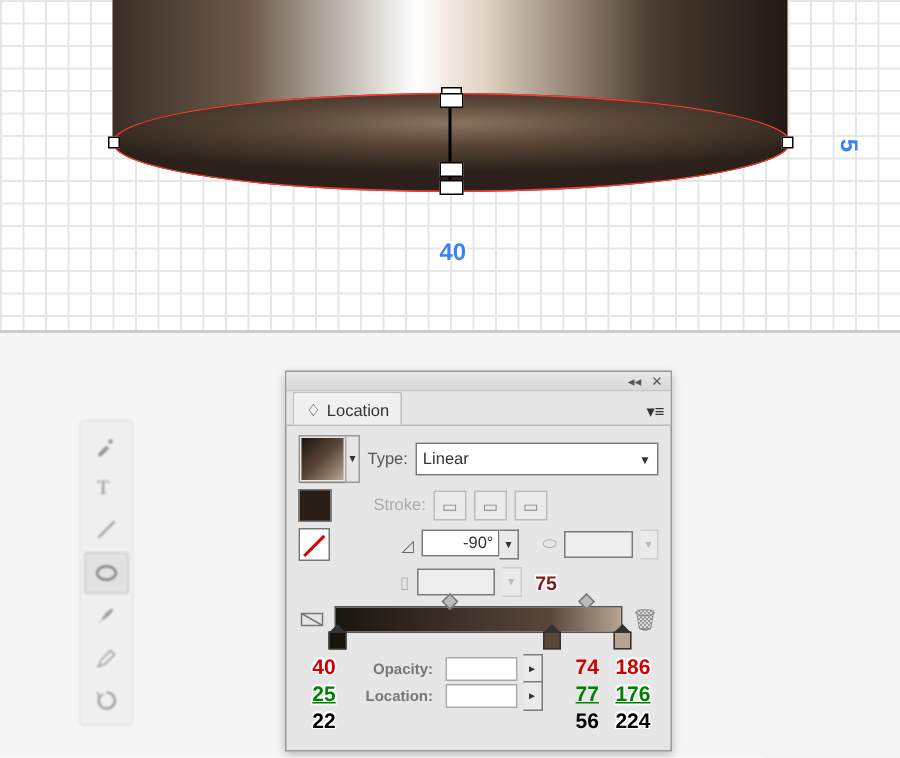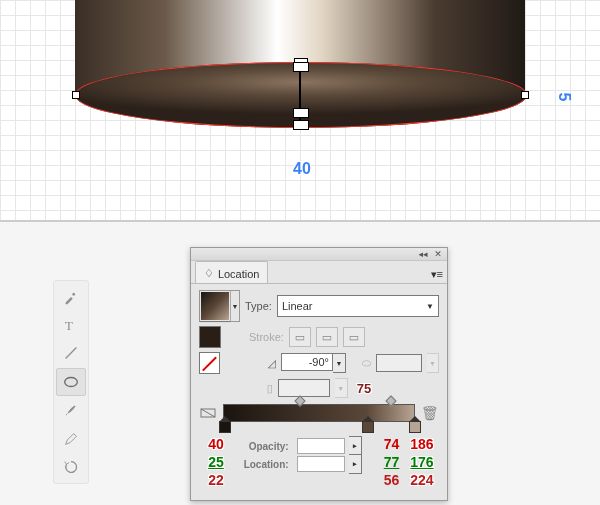--- a/index.html
+++ b/index.html
@@ -109,21 +109,21 @@
   .gstop { position: absolute; bottom: -10px; width: 10px; height: 10px; transform: translateX(-50%); }
   .gstop .house { width: 10px; height: 10px; border: 1px solid #333; background: #fff; position: relative; }
   .gstop .house::before { content: ""; position: absolute; left: -1px; top: -6px; border-left: 6px solid transparent; border-right: 6px solid transparent; border-bottom: 6px solid #333; }
   .diamond { position: absolute; top: -8px; width: 6px; height: 6px; background: #bbb; transform: translateX(-50%) rotate(45deg); border: 1px solid #777; }
 
   .rgb-row { display: flex; justify-content: space-between; padding: 0 2px; font-weight: bold; font-size: 14px; margin-top: 10px; }
   .rgb-col { width: 30px; text-align: center; text-shadow: -1px -1px 0 #fff,1px -1px 0 #fff,-1px 1px 0 #fff,1px 1px 0 #fff; }
   .rgb-mid { width: 30px; text-align: right; }
   .rgb-r { color: #d00000; }
   .rgb-g { color: #008000; text-decoration: underline; }
-  .rgb-b { color: #b91c1c; }
+  .rgb-b { color: #000000; }
 
   .midlbl { color: #777; font-size: 10px; width: 50px; text-align: right; margin-right: 4px; }
   .val-line { display: flex; align-items: center; justify-content: center; gap: 4px; }
   .val-pct { width: 40px; height: 14px; background: #fff; border: 1px solid #aaa; text-align: right; padding: 0 3px; color: #666; font-size: 10px; }
 </style>
 </head>
 <body>
 
 <div class="page">
 

